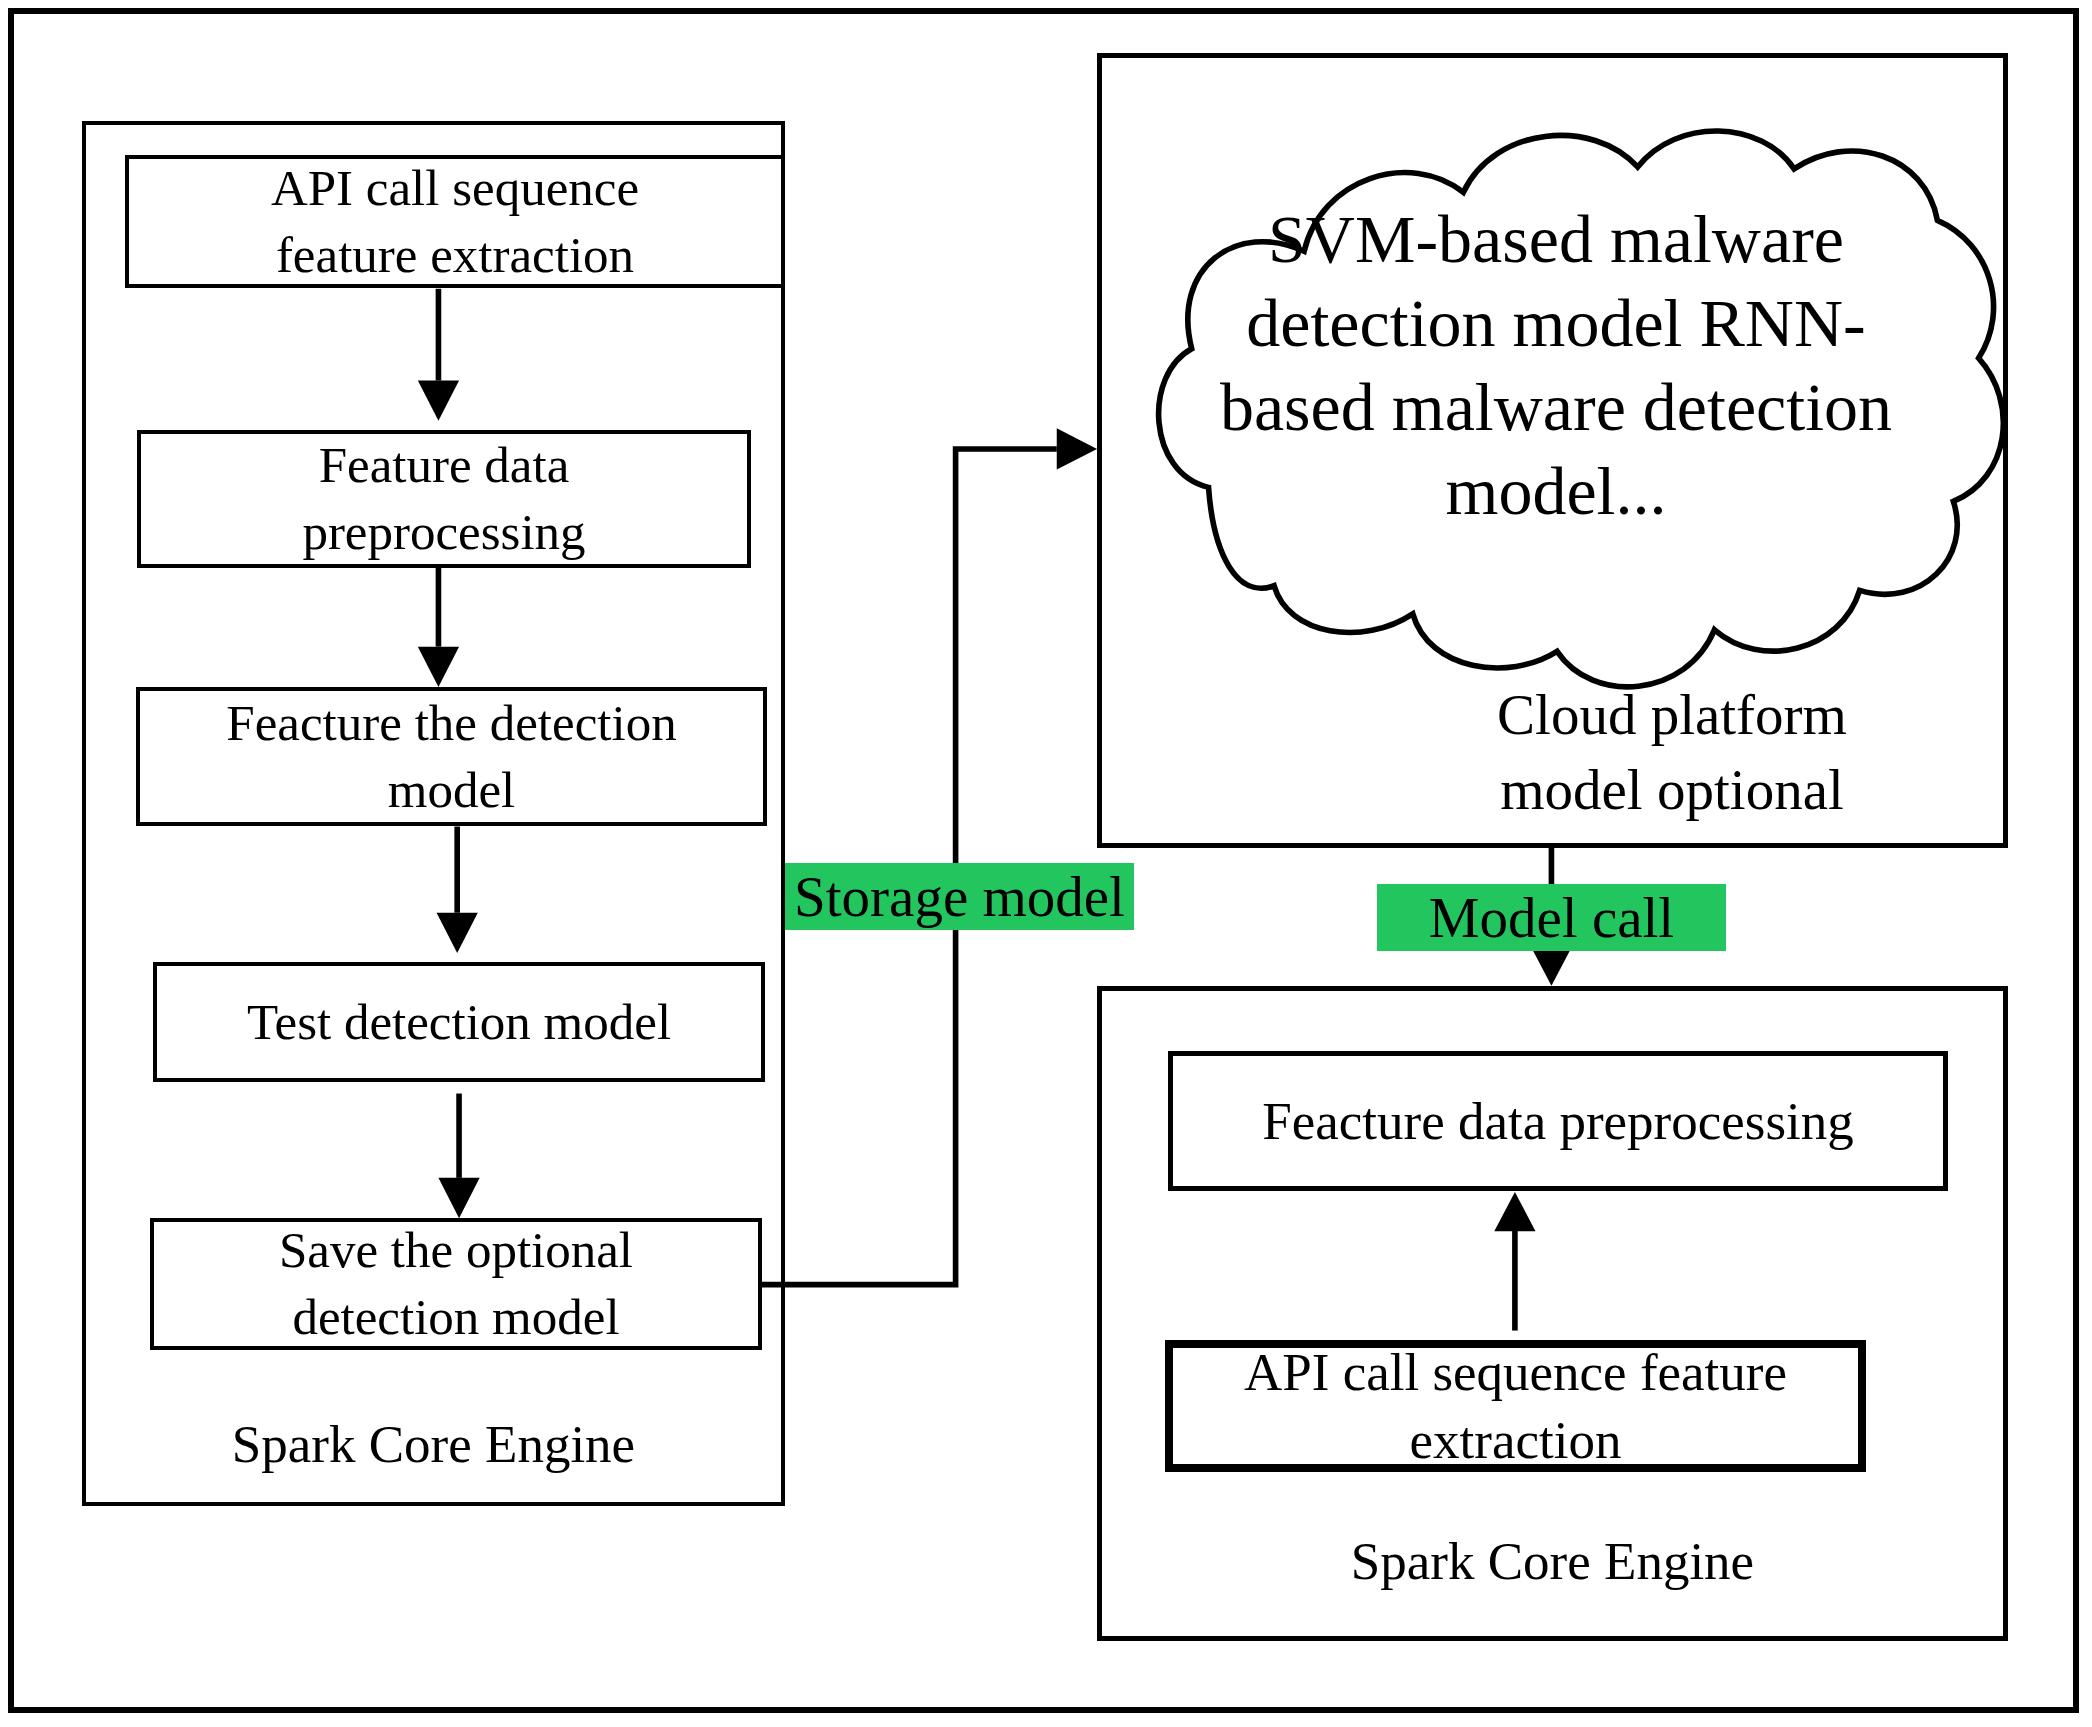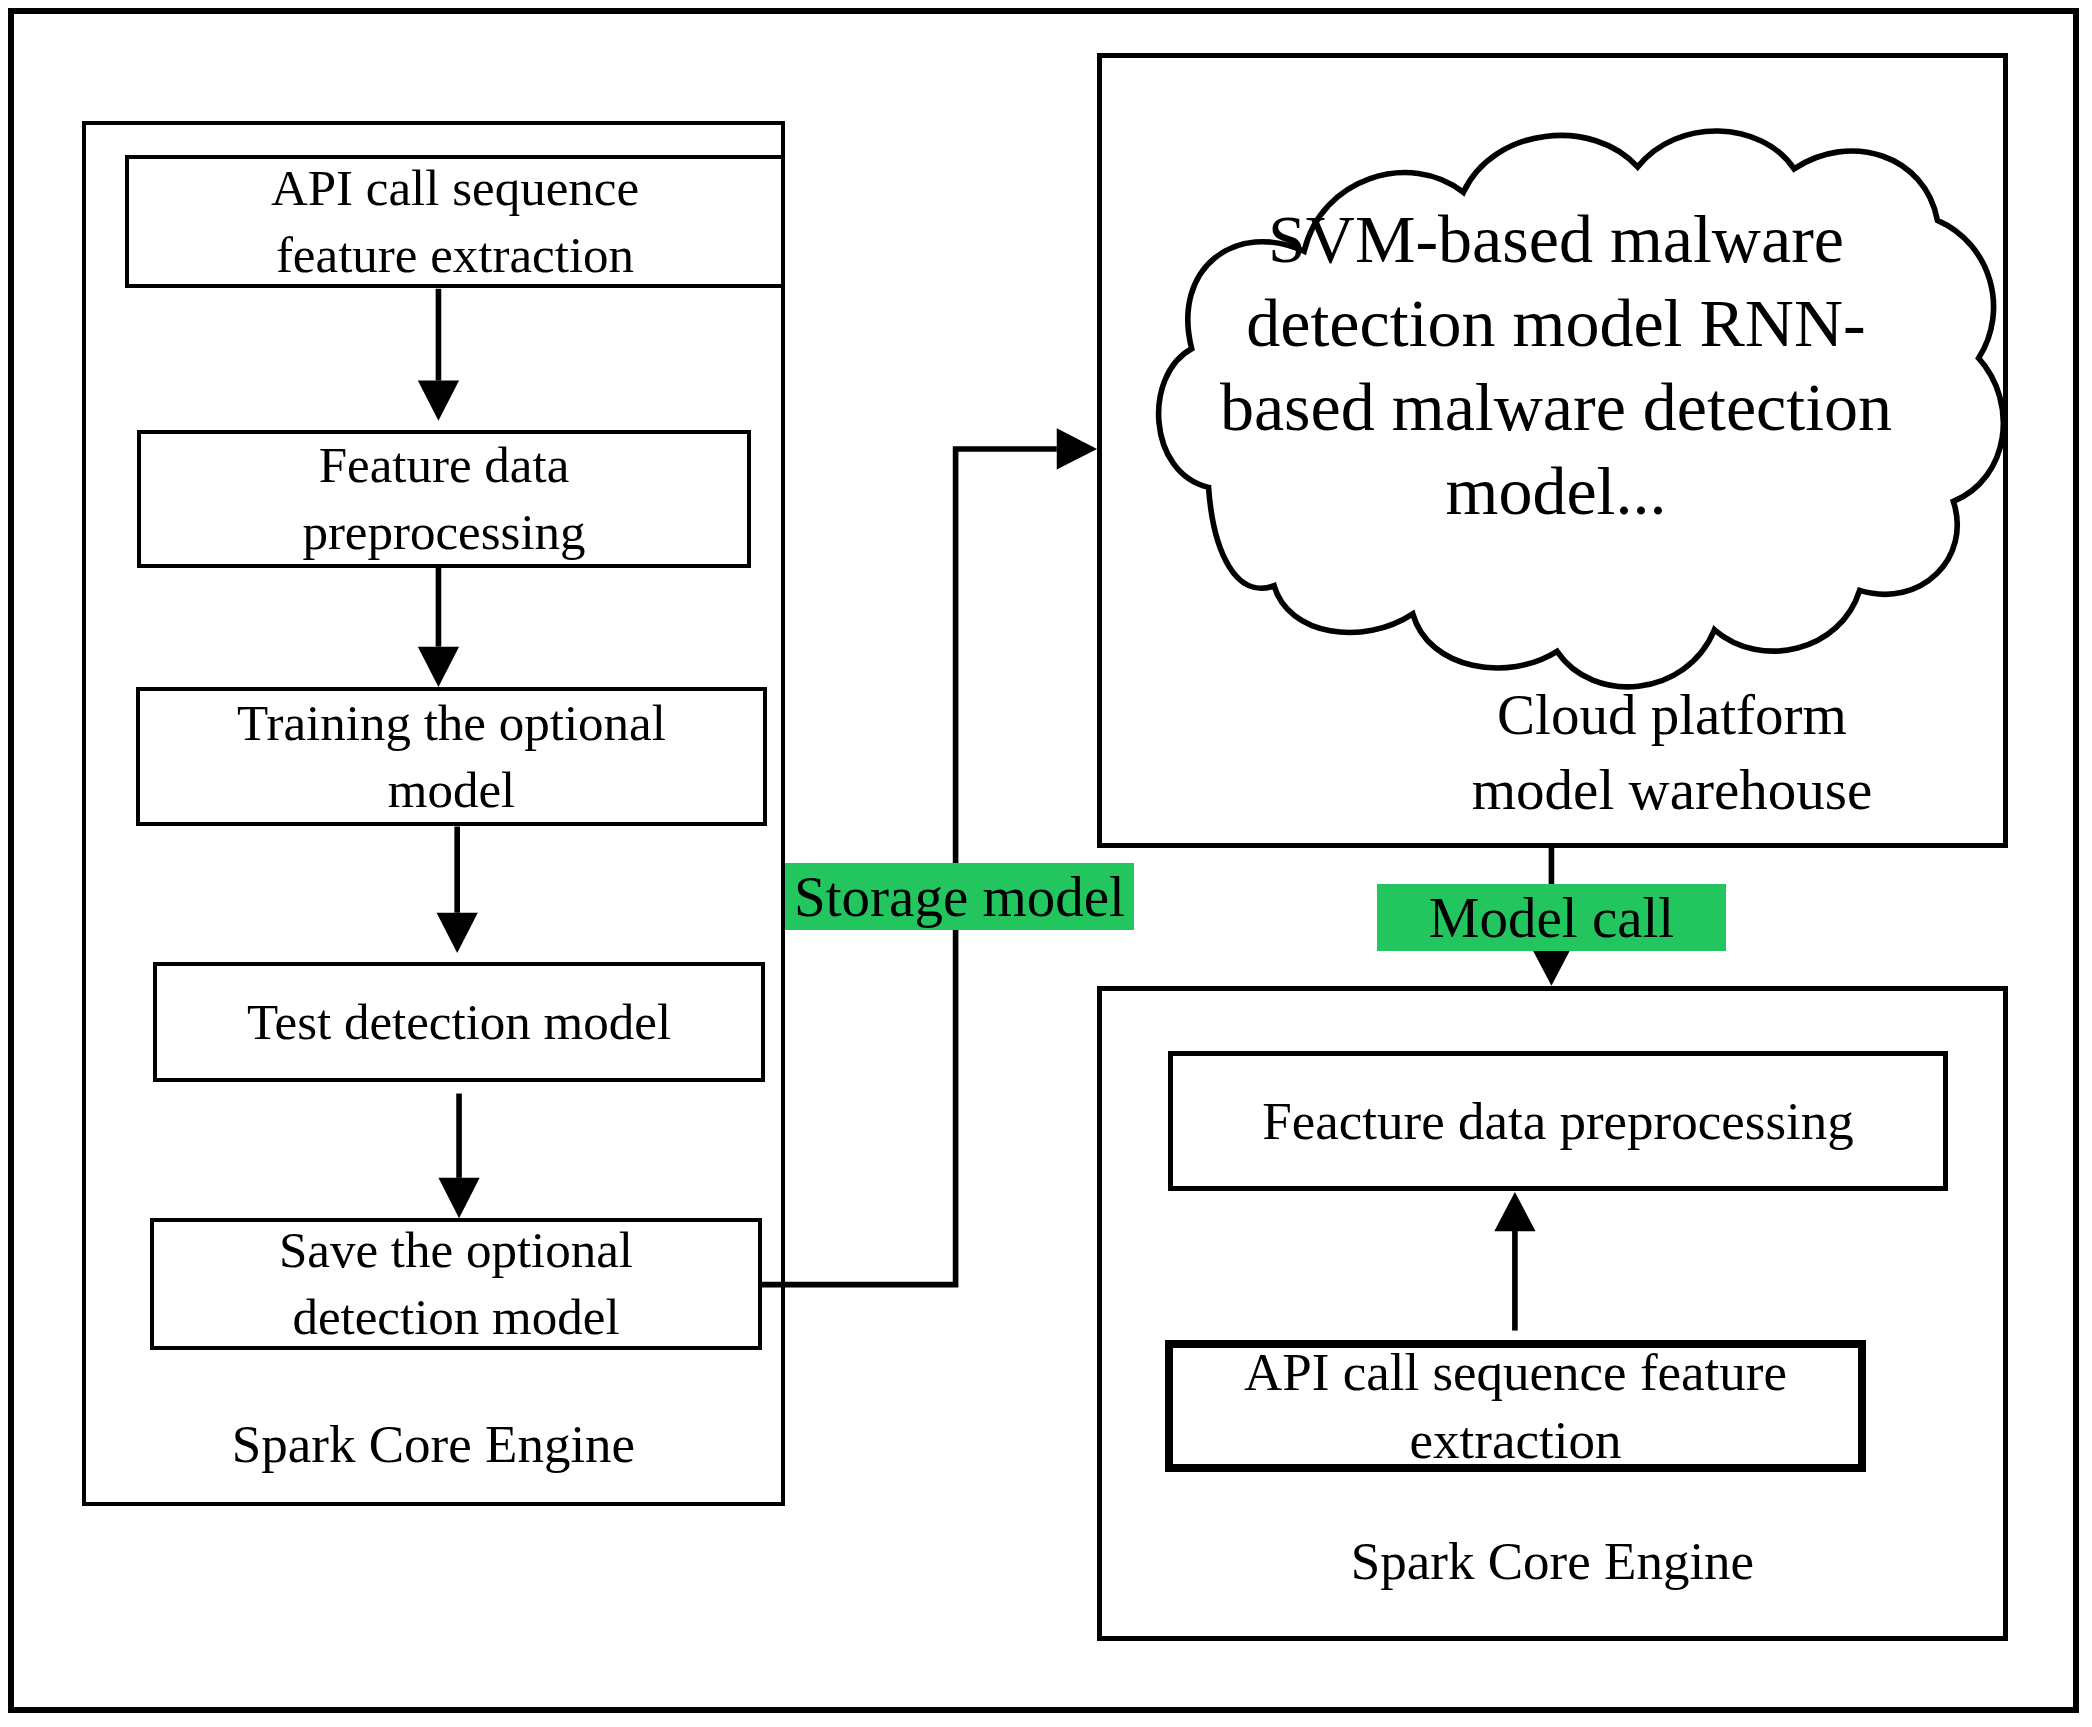--- a/index.html
+++ b/index.html
@@ -117,34 +117,34 @@
     <g>
       <line class="wire" x1="1617" y1="1420" x2="1617" y2="1310" stroke-width="6"></line>
       <polygon class="head" points="1617,1272 1595,1314 1639,1314"></polygon>
     </g>
   </svg>
 
   <div class="node" id="lbox1">API call sequence
 feature extraction</div>
   <div class="node" id="lbox2">Feature data
 preprocessing</div>
-  <div class="node" id="lbox3">Training the optional
+  <div class="node" id="lbox3">Feacture the detection
 model</div>
   <div class="node" id="lbox4">Test detection model</div>
   <div class="node" id="lbox5">Save the optional
 detection model</div>
 
   <div class="engine-label" id="left-engine-label">Spark Core Engine</div>
 
   <div id="cloud-text">SVM-based malware
 detection model RNN-
 based malware detection
 model...</div>
   <div id="cloud-label">Cloud platform
-model warehouse</div>
+model optional</div>
 
   <div class="connector-label" id="storage-label">Storage model</div>
   <div class="connector-label" id="model-call-label">Model call</div>
 
   <div class="node" id="rbox1">Feacture data preprocessing</div>
   <div class="node" id="rbox2">API call sequence feature
 extraction</div>
 
   <div class="engine-label" id="right-engine-label">Spark Core Engine</div>
 

